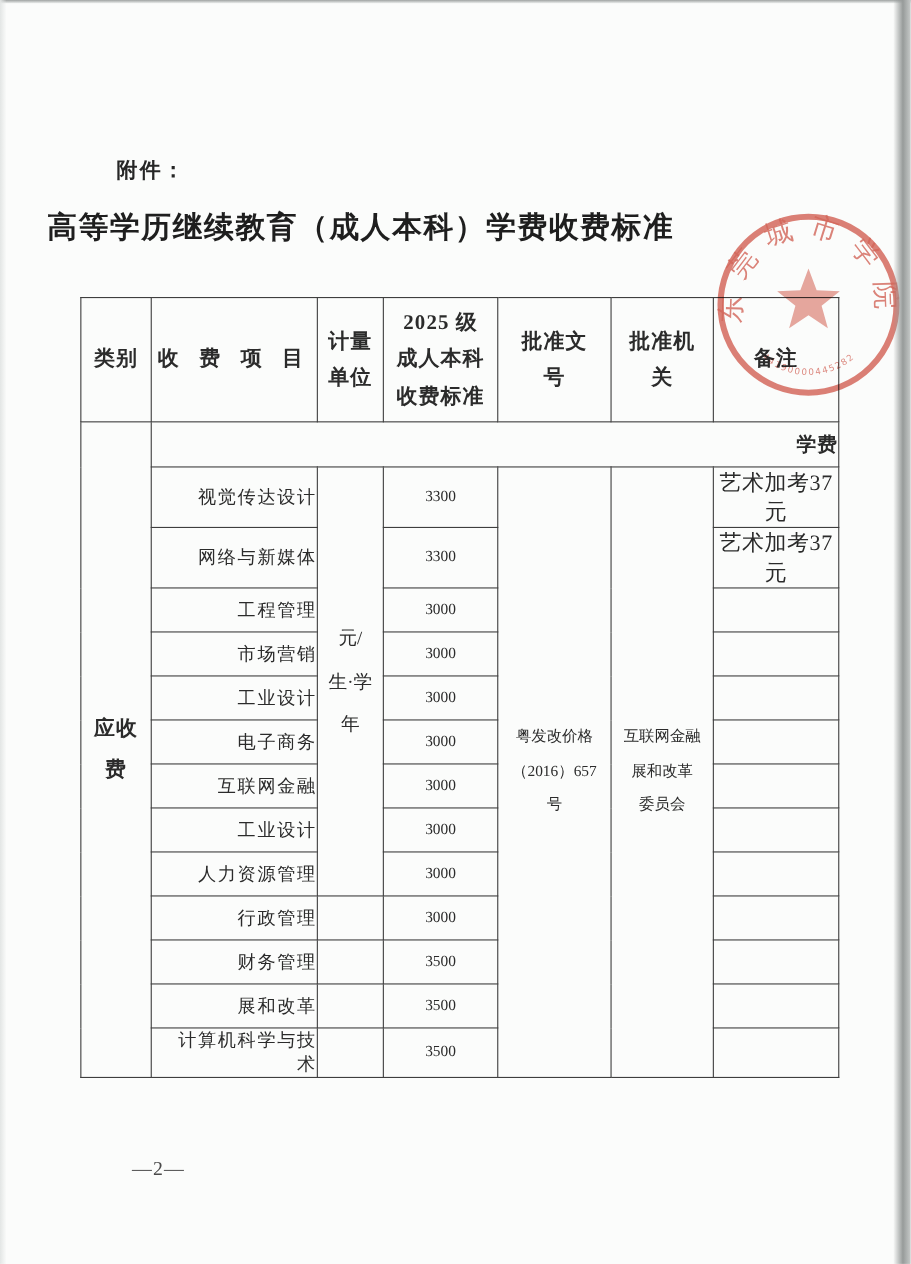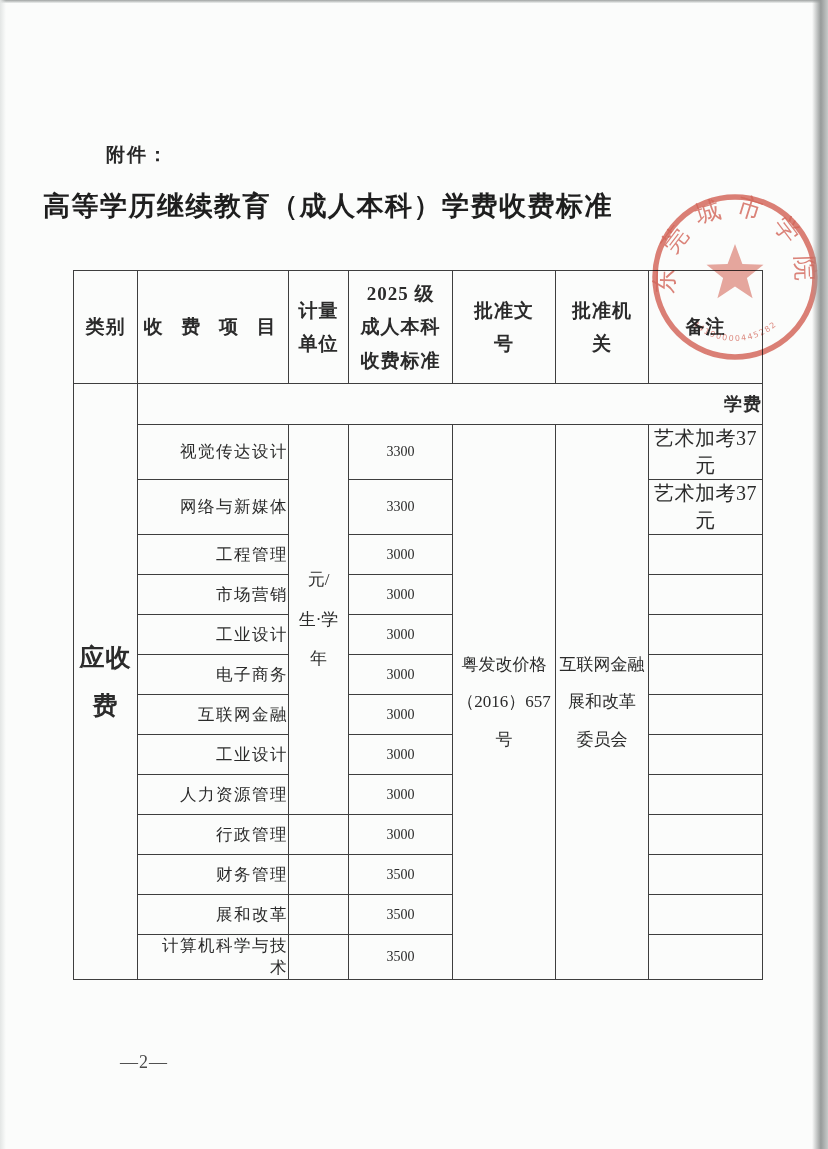--- a/index.html
+++ b/index.html
@@ -53,25 +53,25 @@
   tr.header-row td {
     height: 112px;
     font-size: 19px; font-weight: bold; line-height: 1.75;
     letter-spacing: 1px;
   }
   tr.header-row td.fee-item-h { letter-spacing: 7px; }
   tr.section-row td { height: 40px; }
   tr.data-row td { height: 39px; }
   td.left-pad { text-align: right; padding-left: 10px; }
   td.section-cell { font-weight: bold; font-size: 18px; letter-spacing: 1px; }
-  td.category-cell { font-weight: bold; font-size: 25px; line-height: 1.9; letter-spacing: 1px; }
+  td.category-cell { font-weight: bold; font-size: 19px; line-height: 1.9; letter-spacing: 1px; }
   td.project-cell { font-size: 16.5px; letter-spacing: 1.5px; margin-top: 25px; }
   td.fee-cell { font-size: 14px; }
   td.unit-cell { line-height: 2.35; font-size: 17px; }
-  td.approval-cell { line-height: 2.2; font-size: 17px; }
+  td.approval-cell { line-height: 2.2; font-size: 14px; }
   td.remark-cell { font-size: 20px; letter-spacing: 0.5px; }
 
   .official-seal {
     position: absolute; left: 648px; top: 190px;
     width: 176px; height: 176px;
     mix-blend-mode: multiply;
     opacity: 0.85;
   }
 
   .page-number {

